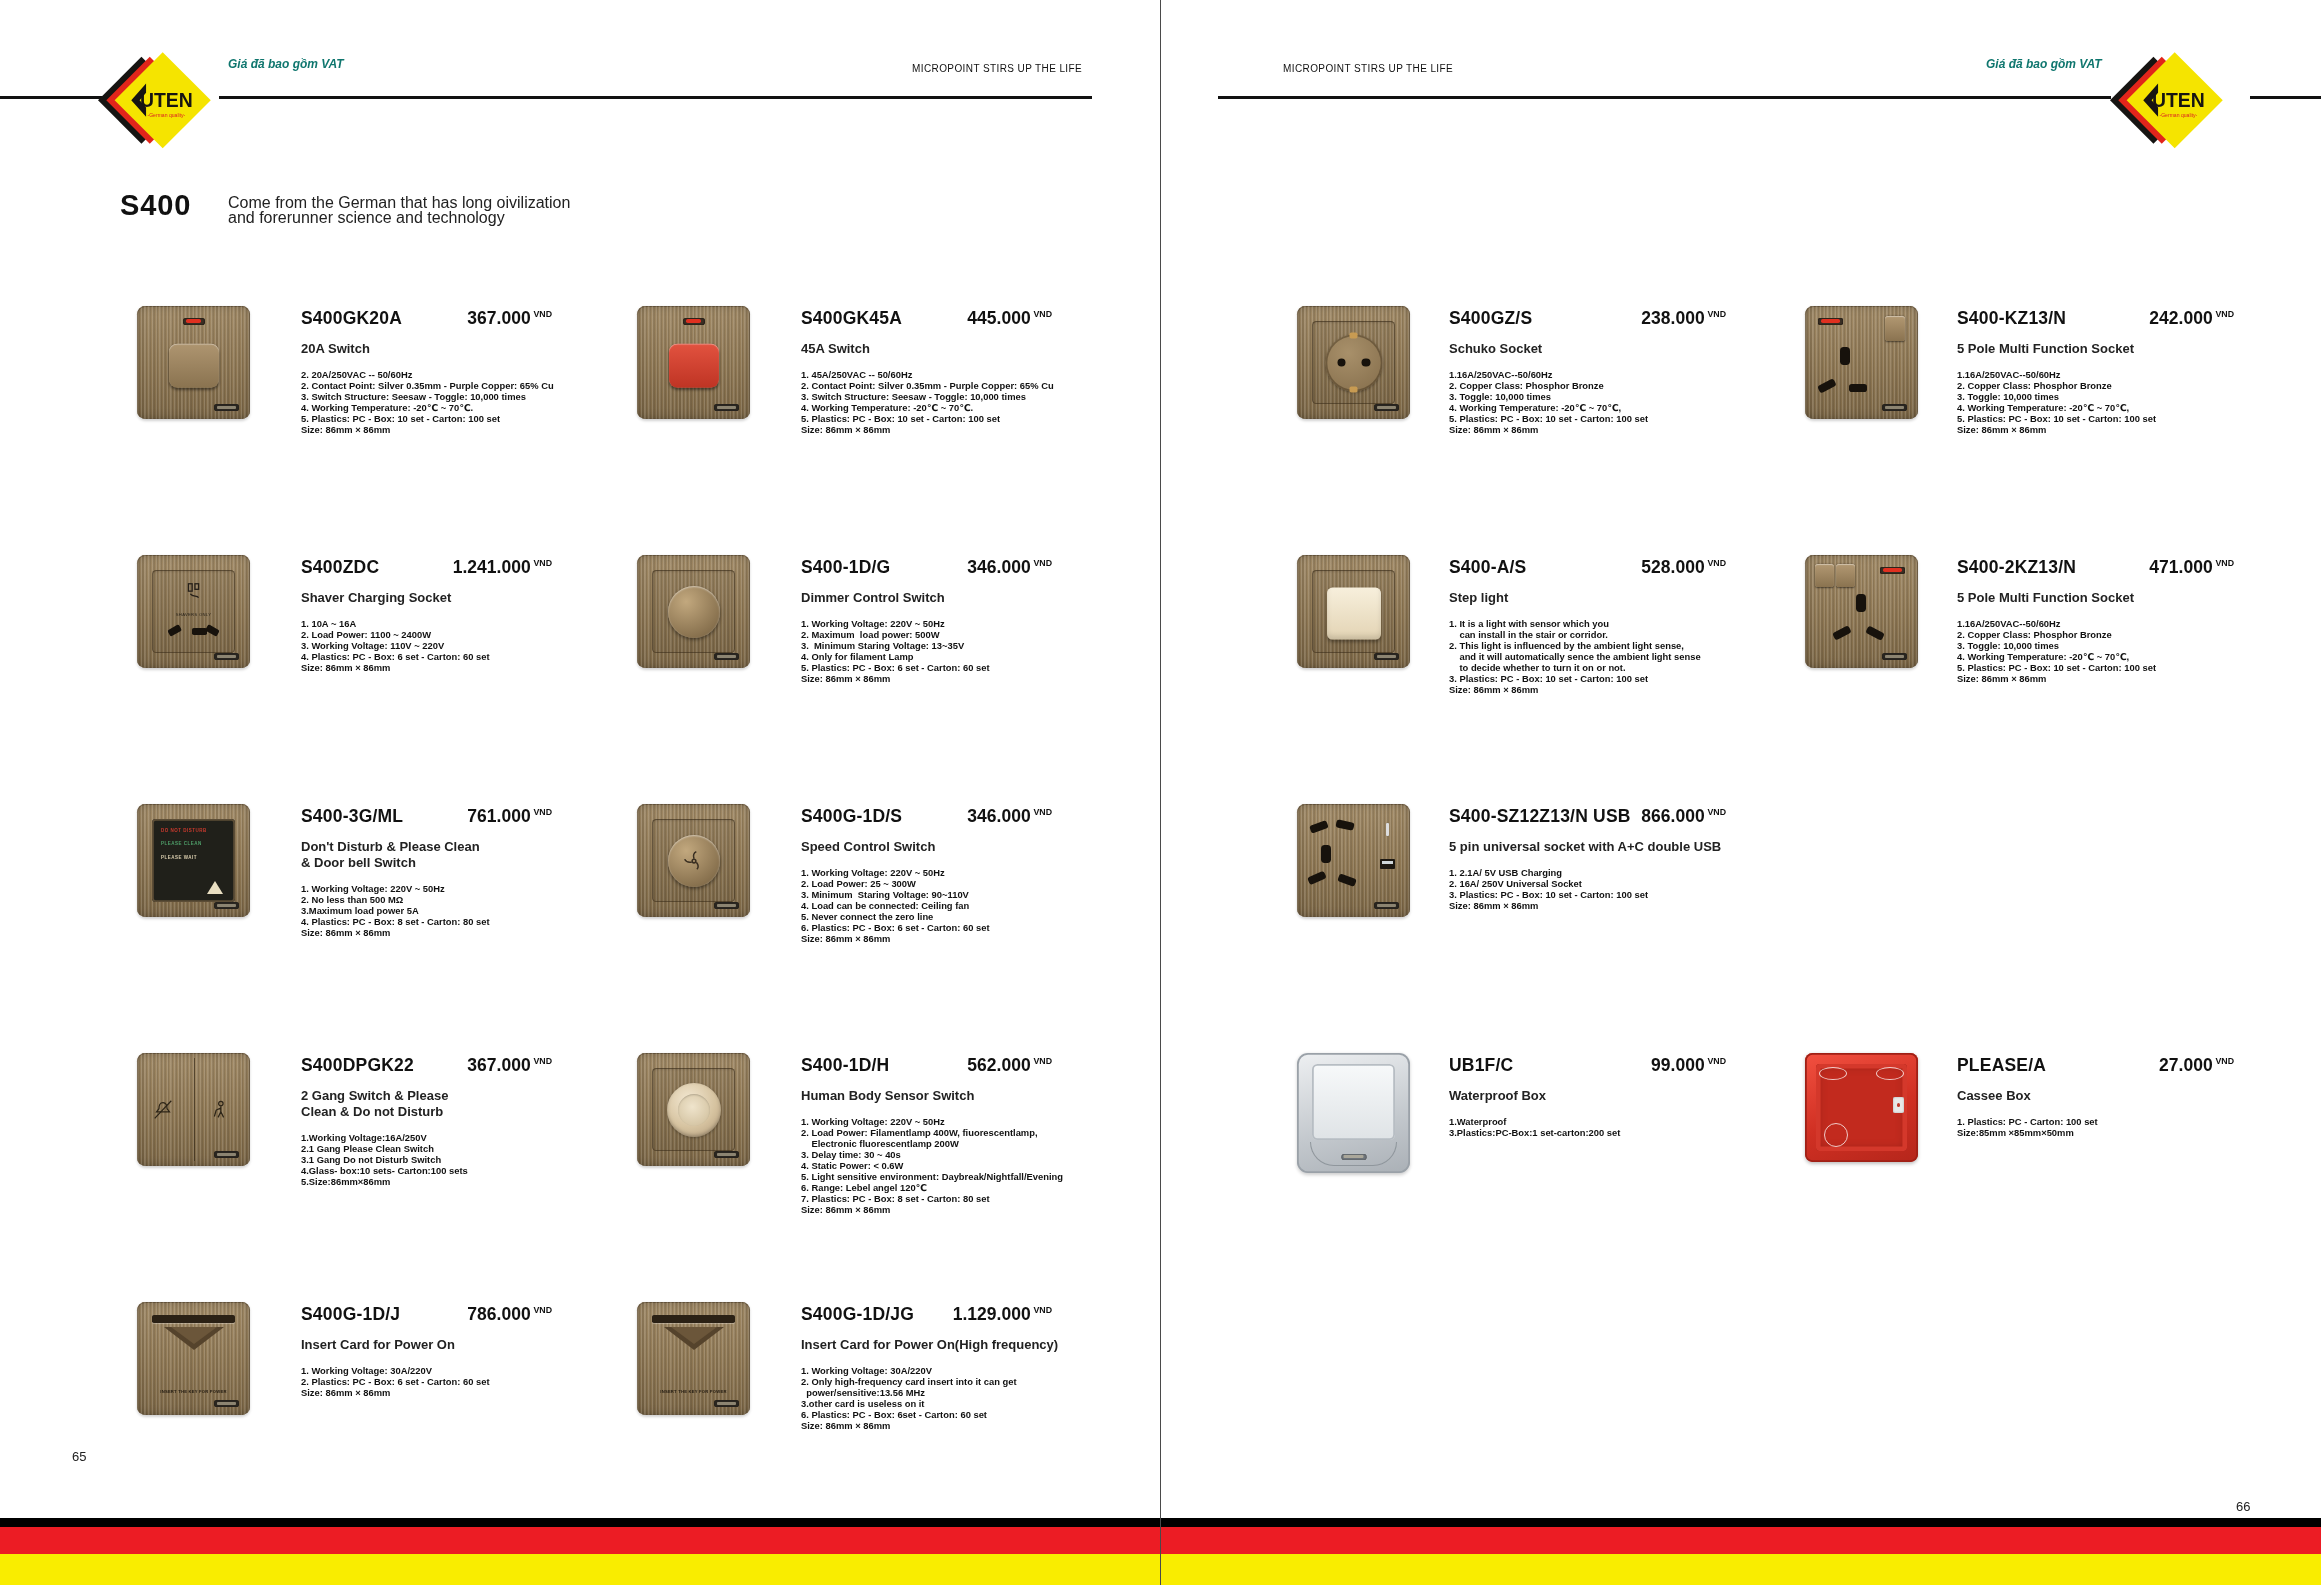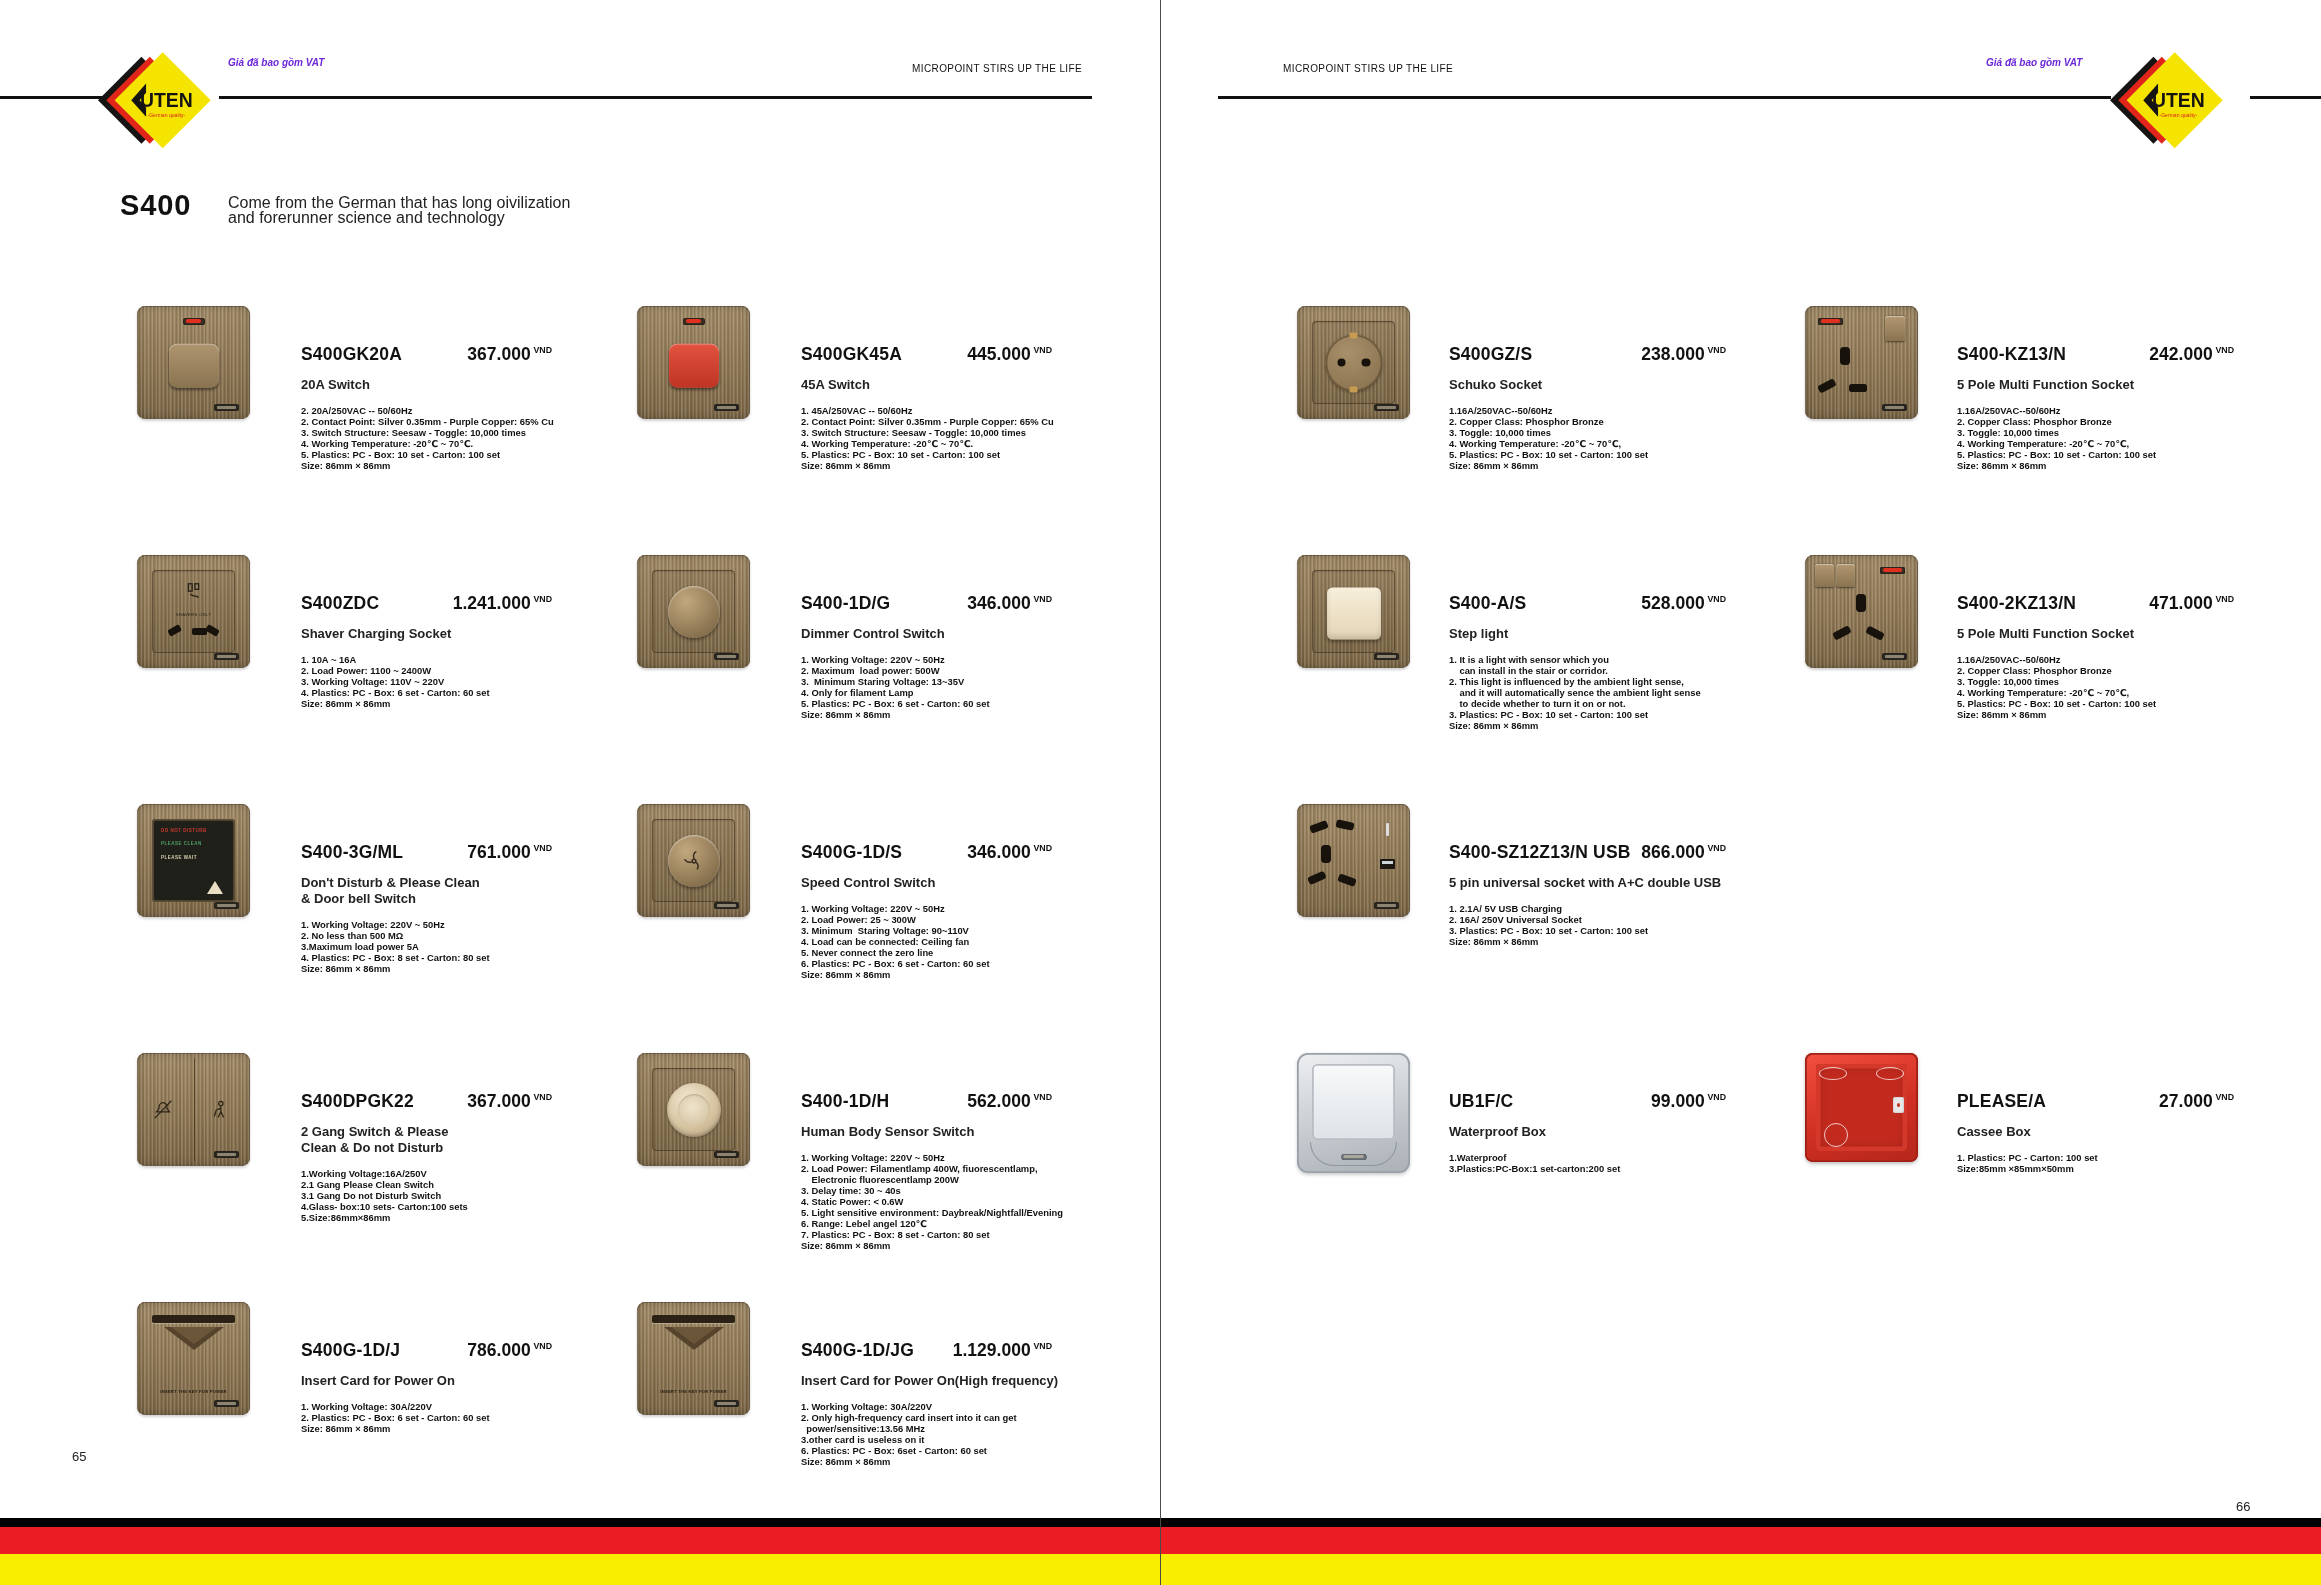--- a/index.html
+++ b/index.html
@@ -1,34 +1,34 @@
 <!DOCTYPE html>
 <html style="font-size:14.8px"><head>
 <meta charset="utf-8">
 <style>
   html,body{margin:0;padding:0;background:#888;}
   *{box-sizing:border-box;}
   #canvas{position:relative;width:2321px;height:1586px;background:#fff;overflow:hidden;
     font-family:"Liberation Sans","DejaVu Sans",sans-serif;color:#111;}
   
   .hline{position:absolute;background:#111;height:2.8px;}
-  .vat-note{position:absolute;font-style:italic;font-size:10px;font-weight:bold;color:#6d28d9;}
+  .vat-note{position:absolute;font-style:italic;font-size:12px;font-weight:bold;color:#0f766e;}
   .slogan{position:absolute;font-size:10px;letter-spacing:0.4px;color:#111;}
   .logo{position:absolute;width:122px;height:122px;}
   
   .sec-title{position:absolute;left:120px;top:189px;font-size:29px;font-weight:bold;letter-spacing:0.9px;}
   .sec-desc{position:absolute;left:228px;top:196px;font-size:16px;line-height:14.8px;color:#222;}
   
   .grid{position:absolute;display:grid;}
   #left-grid{left:137px;top:306px;grid-template-columns:500px 500px;grid-auto-rows:249px;}
   #right-grid{left:1297px;top:306px;grid-template-columns:508px 508px;grid-auto-rows:249px;}
   .card{display:flex;align-items:flex-start;}
   .img-wrap{flex:0 0 113px;margin-right:51px;}
   #right-grid .img-wrap{margin-right:39px;}
-  .txt{width:297px;padding-top:1.8px;margin-top:36px;}
+  .txt{width:297px;padding-top:1.8px;}
   .card-head{display:flex;justify-content:space-between;align-items:baseline;width:251px;}
   #right-grid .card-head{width:277px;}
   .code{font-size:17.5px;font-weight:bold;letter-spacing:0.2px;white-space:nowrap;}
   .price{font-size:17.5px;font-weight:bold;}
   .vnd{font-size:8.8px;font-weight:bold;vertical-align:6.5px;margin-left:2.8px;}
   .name{margin-top:12px;font-size:13px;font-weight:bold;color:#222;line-height:16px;}
   .specs{margin-top:12px;font-size:9.4px;line-height:11px;color:#111;font-weight:bold;}
   .specs div{white-space:pre-wrap;}
   
   .plate{position:relative;width:113px;height:113px;border-radius:8.3px;overflow:hidden;

